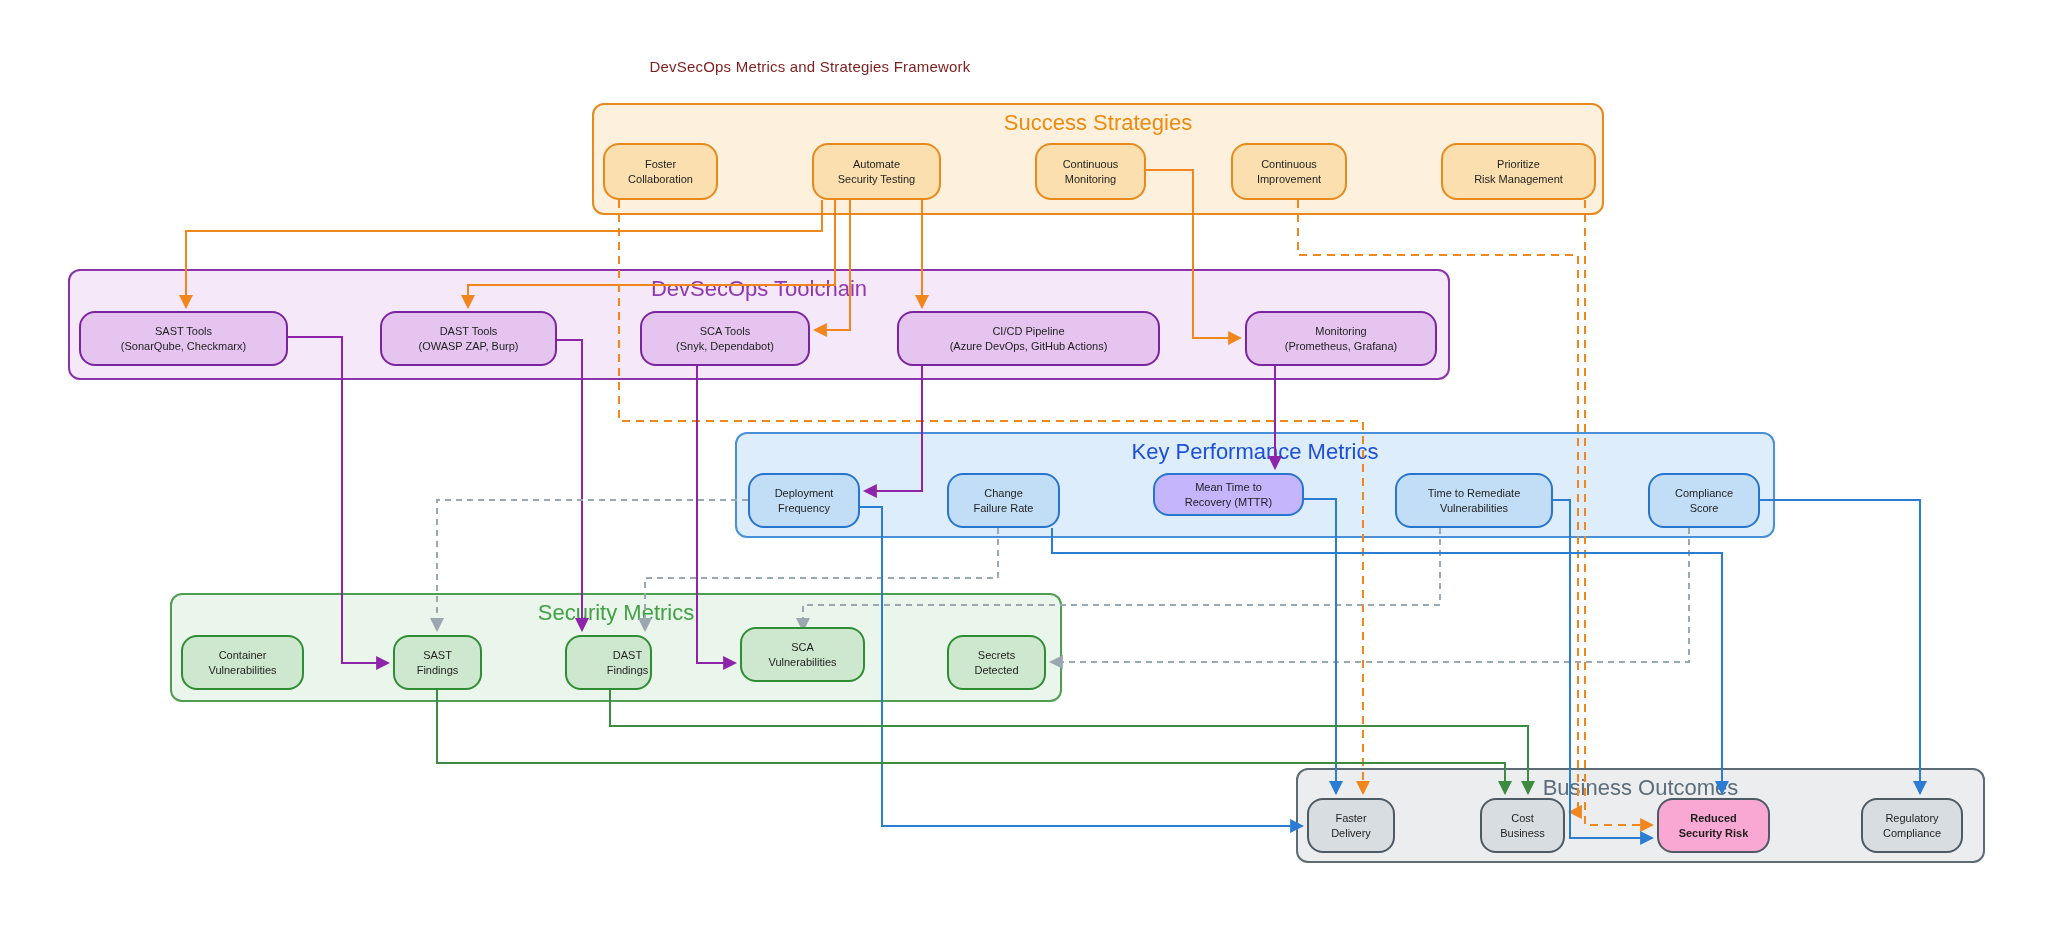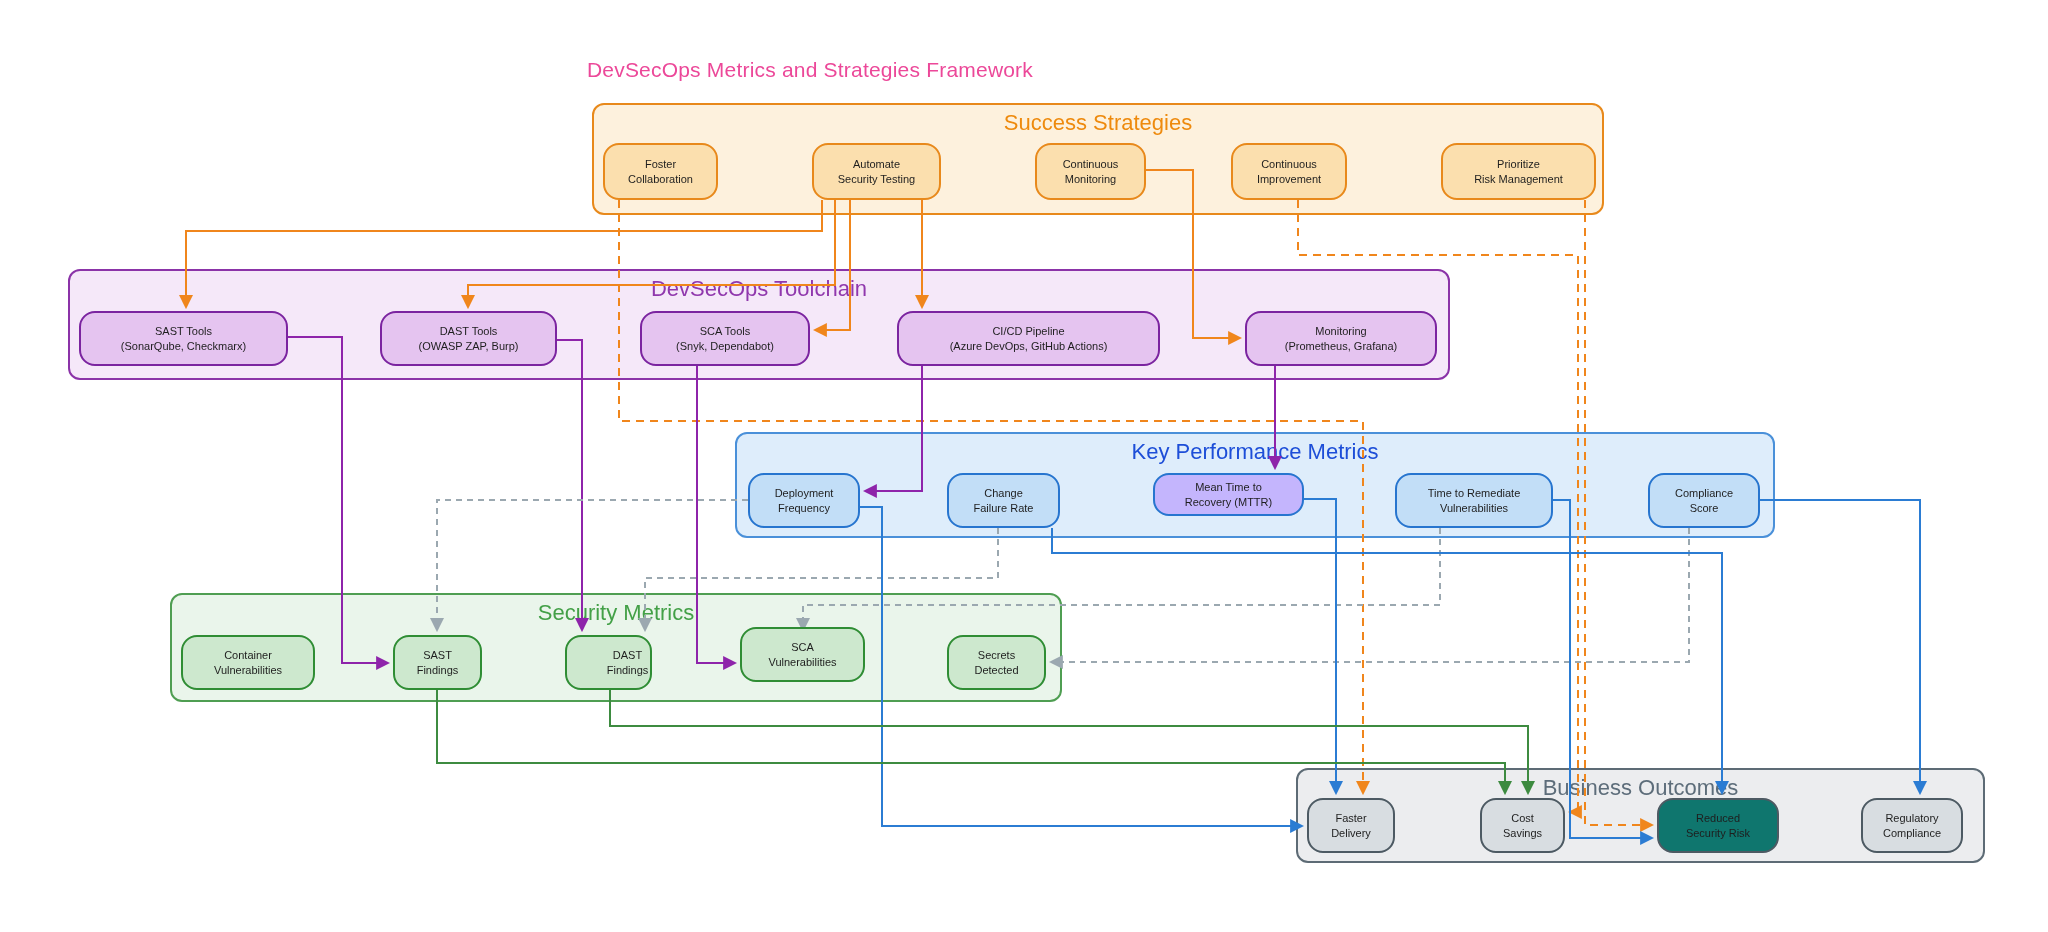--- a/index.html
+++ b/index.html
@@ -1,19 +1,19 @@
 <!DOCTYPE html>
 <html><head>
 <meta charset="utf-8">
 <style>
   html,body{margin:0;padding:0;background:#ffffff;}
   body{width:2048px;height:932px;overflow:hidden;font-family:"Liberation Sans",sans-serif;}
   .canvas{position:relative;width:2048px;height:932px;background:#fff;}
   .title{position:absolute;top:58px;left:0;width:1620px;text-align:center;
-         font-size:21px;color:#ec4899;letter-spacing:.2px;}
+         font-size:15px;color:#7f1d1d;letter-spacing:.2px;}
   .group{position:absolute;border-radius:12px;border:2px solid;box-sizing:border-box;z-index:0;}
   .group-label{position:absolute;top:5px;left:0;width:100%;text-align:center;
                font-size:22px;z-index:0;}
   .edges{position:absolute;left:0;top:0;z-index:1;}
   .node{position:absolute;border-radius:16px;border:2.5px solid;box-sizing:border-box;
         display:flex;flex-direction:column;justify-content:center;align-items:center;
         text-align:center;font-size:11px;line-height:1.28;color:#1e1e1e;z-index:2;padding:2px 6px;}
   .node span{display:block;white-space:nowrap;}
 </style>
 </head>
@@ -132,21 +132,21 @@
       <span>Recovery (MTTR)</span>
     </div>
     <div class="node" style="left: 1395px; top: 473px; width: 158px; height: 55px; background: rgb(194, 222, 247); border-color: rgb(39, 117, 207);">
       <span>Time to Remediate</span>
       <span>Vulnerabilities</span>
     </div>
     <div class="node" style="left: 1648px; top: 473px; width: 112px; height: 55px; background: rgb(194, 222, 247); border-color: rgb(39, 117, 207);">
       <span>Compliance</span>
       <span>Score</span>
     </div>
-    <div class="node" style="left: 181px; top: 635px; width: 134px; height: 55px; background: rgb(205, 232, 206); border-color: rgb(47, 141, 52);">
+    <div class="node" style="left: 181px; top: 635px; width: 123px; height: 55px; background: rgb(205, 232, 206); border-color: rgb(47, 141, 52);">
       <span>Container</span>
       <span>Vulnerabilities</span>
     </div>
     <div class="node" style="left: 393px; top: 635px; width: 89px; height: 55px; background: rgb(205, 232, 206); border-color: rgb(47, 141, 52);">
       <span>SAST</span>
       <span>Findings</span>
     </div>
     <div class="node" style="left: 565px; top: 635px; width: 87px; height: 55px; background: rgb(205, 232, 206); border-color: rgb(47, 141, 52); padding-left: 44px;">
       <span>DAST</span>
       <span>Findings</span>
@@ -158,23 +158,23 @@
     <div class="node" style="left: 947px; top: 635px; width: 99px; height: 55px; background: rgb(205, 232, 206); border-color: rgb(47, 141, 52);">
       <span>Secrets</span>
       <span>Detected</span>
     </div>
     <div class="node" style="left: 1307px; top: 798px; width: 88px; height: 55px; background: rgb(216, 221, 225); border-color: rgb(77, 90, 99);">
       <span>Faster</span>
       <span>Delivery</span>
     </div>
     <div class="node" style="left: 1480px; top: 798px; width: 85px; height: 55px; background: rgb(216, 221, 225); border-color: rgb(77, 90, 99);">
       <span>Cost</span>
-      <span>Savings</span>
+      <span>Business</span>
     </div>
-    <div class="node" style="left: 1657px; top: 798px; width: 122px; height: 55px; background: #0f766e; border-color: rgb(77, 90, 99);">
+    <div class="node" style="left: 1657px; top: 798px; width: 113px; height: 55px; background: #f9a8d4; border-color: rgb(77, 90, 99); font-weight: bold;">
       <span>Reduced</span>
       <span>Security Risk</span>
     </div>
     <div class="node" style="left: 1861px; top: 798px; width: 102px; height: 55px; background: rgb(216, 221, 225); border-color: rgb(77, 90, 99);">
       <span>Regulatory</span>
       <span>Compliance</span>
     </div>
   </div>
 
 </body></html>

